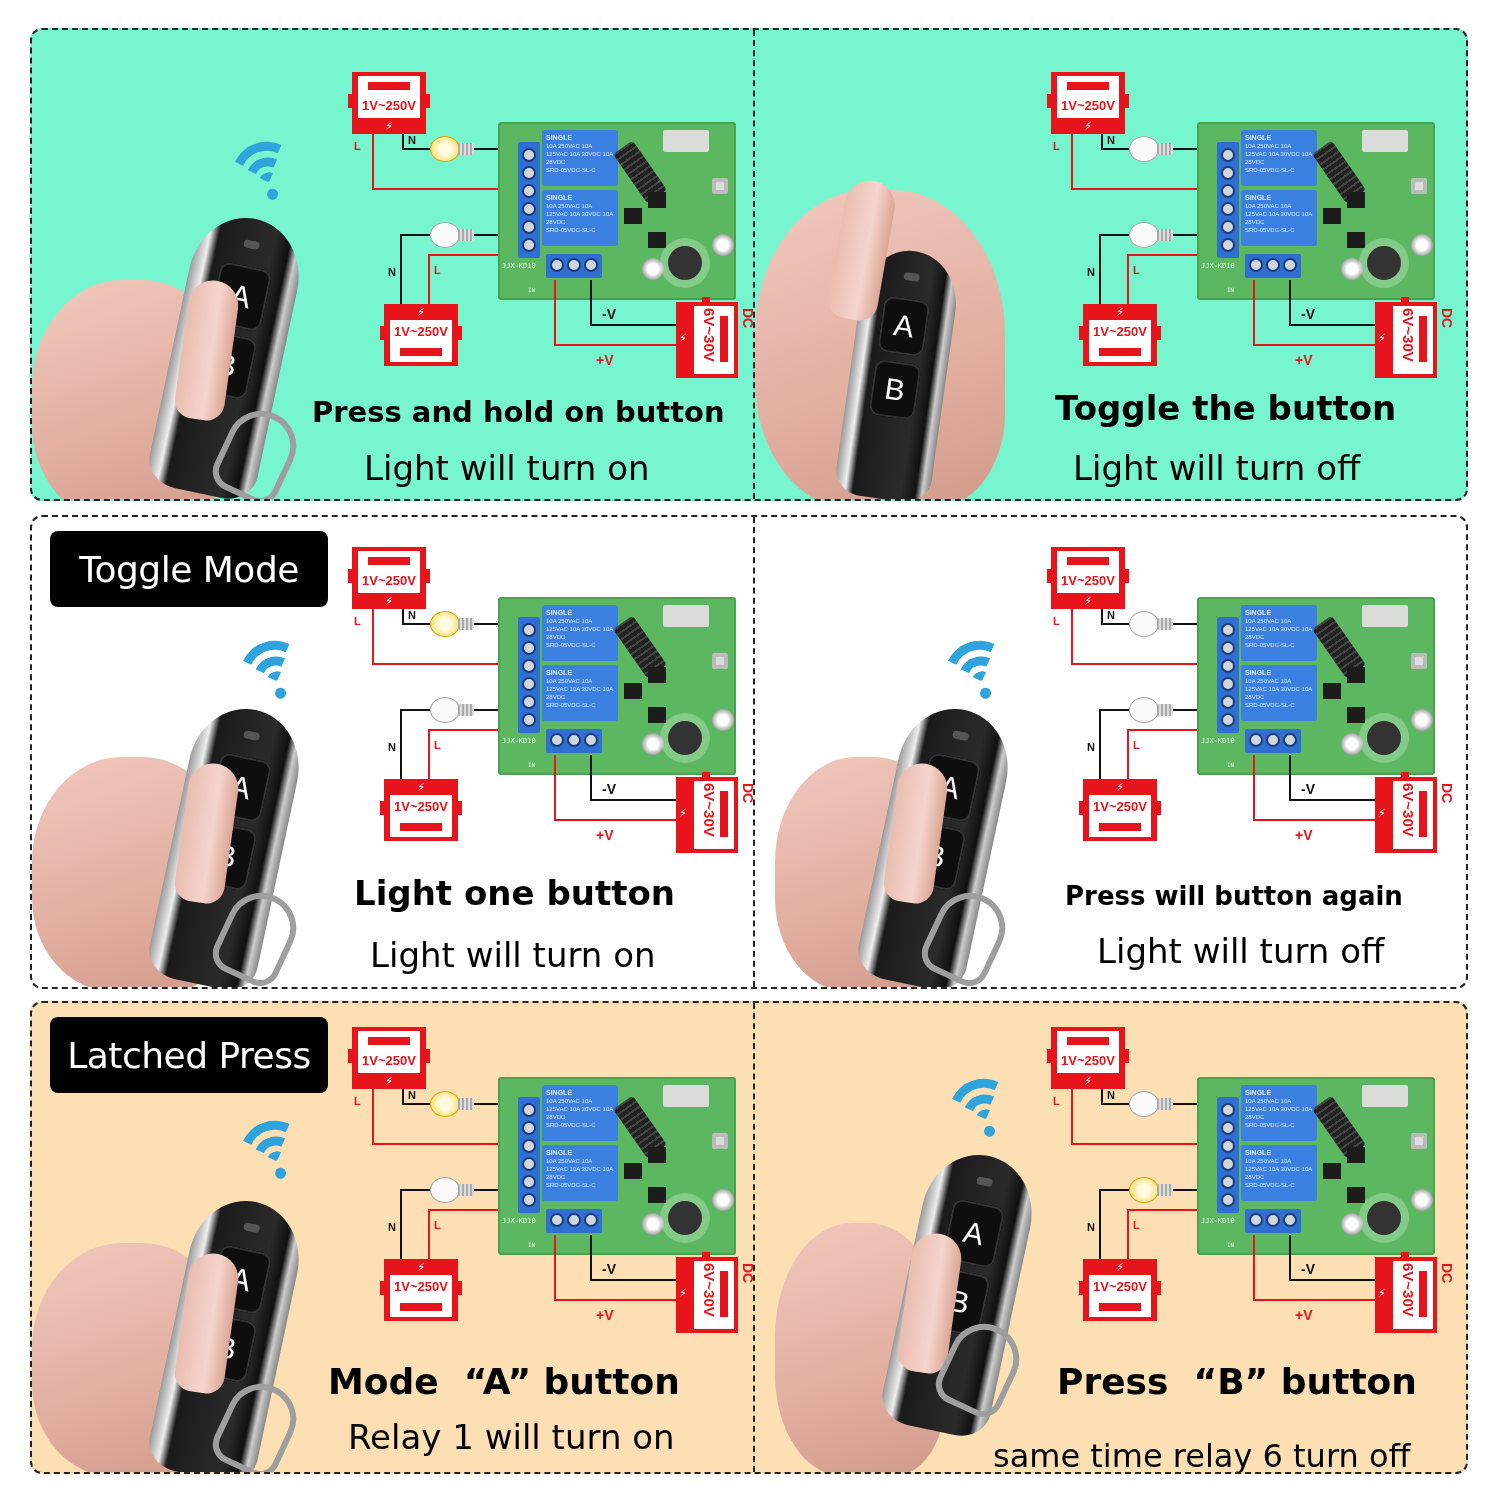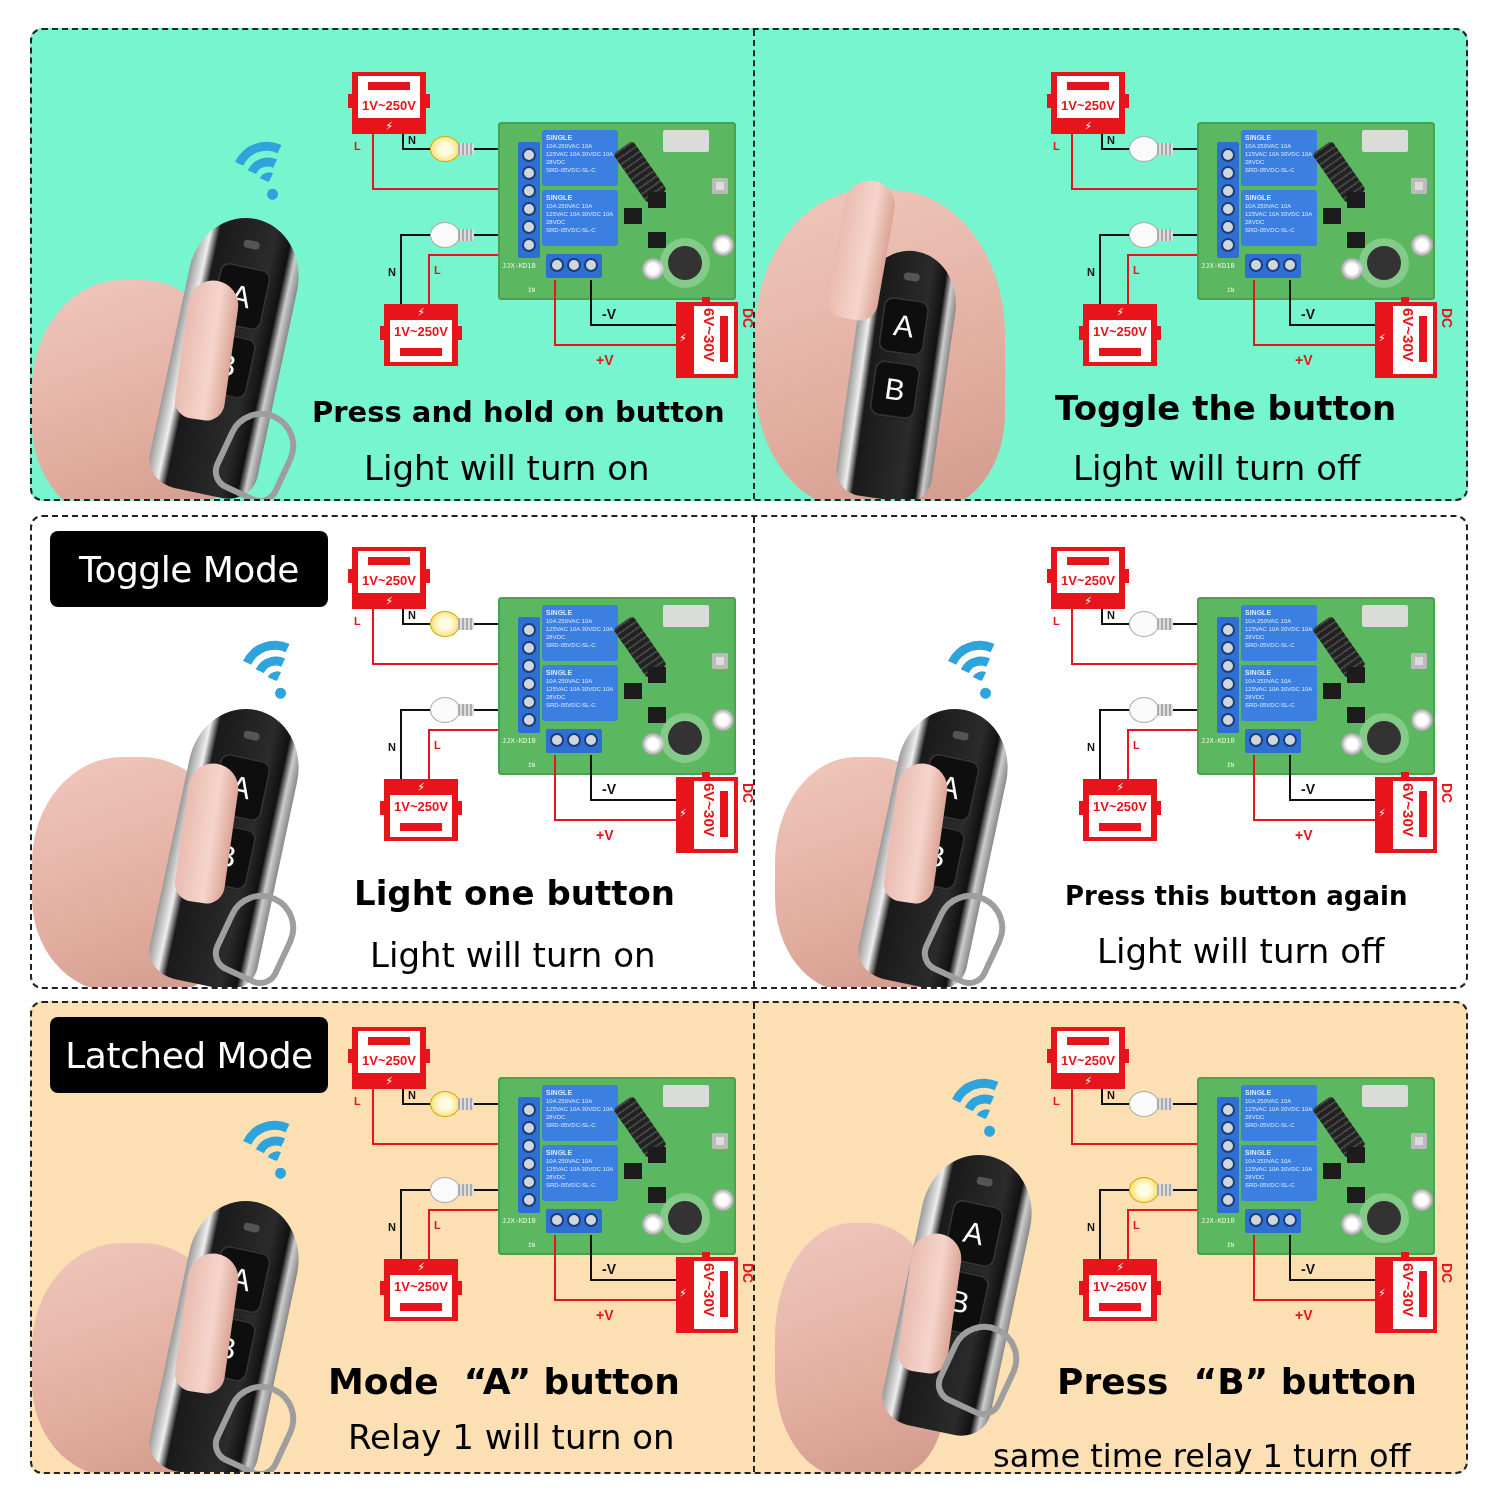--- a/index.html
+++ b/index.html
@@ -515,30 +515,30 @@
       <div class="dcbat" style="left:328px; top:234px;">
           <div class="nub"></div>
           <div class="win"></div>
           <div class="bar"></div>
           <div class="txt">6V~30V</div>
           <div class="bolt">⚡</div>
         </div>
       <div class="dclbl" style="left:408px; top:240px;">DC</div>
     </div>
 
-    <div class="caption-bold" style="left:310px; top:364px; font-size:26px;">Press this button again</div>
+    <div class="caption-bold" style="left:310px; top:364px; font-size:26px;">Press will button again</div>
     <div class="caption" style="left:342px; top:414px; font-size:34px;">Light will turn off</div>
   </div>
 </div>
 
 <div class="row r3" style="background:#fce0b4;">
   <div class="divider"></div>
 
   <div class="panel left">
-    <div class="mode-badge" style="top:14px;">Latched Mode</div>
+    <div class="mode-badge" style="top:14px;">Latched Press</div>
     <div class="wifi" style="left:206px; top:118px;">
       <div class="arc" style="left:0; top:0; width:70px; height:70px;"></div>
         <div class="arc" style="left:13px; top:16px; width:44px; height:44px;"></div>
       <div class="arc" style="left:25px; top:31px; width:20px; height:20px;"></div>
         <div class="dot" style="left:29px; top:48px;"></div>
     </div>
     <div class="hand" style="left:0; top:240px; width:200px; height:233px;"></div>
     <div class="remote" style="left:140px; top:196px; transform:rotate(12deg);">
       <div class="led"></div>
       <div class="key" style="top:48px;">A</div>
@@ -739,15 +739,15 @@
           <div class="nub"></div>
           <div class="win"></div>
           <div class="bar"></div>
           <div class="txt">6V~30V</div>
           <div class="bolt">⚡</div>
         </div>
       <div class="dclbl" style="left:408px; top:240px;">DC</div>
     </div>
 
     <div class="caption-bold" style="left:302px; top:358px; font-size:36px; white-space:pre;">Press  “B” button</div>
-    <div class="caption" style="left:238px; top:434px; font-size:32px;">same time relay 1 turn off</div>
+    <div class="caption" style="left:238px; top:434px; font-size:32px;">same time relay 6 turn off</div>
   </div>
 </div>
 
 </body></html>

